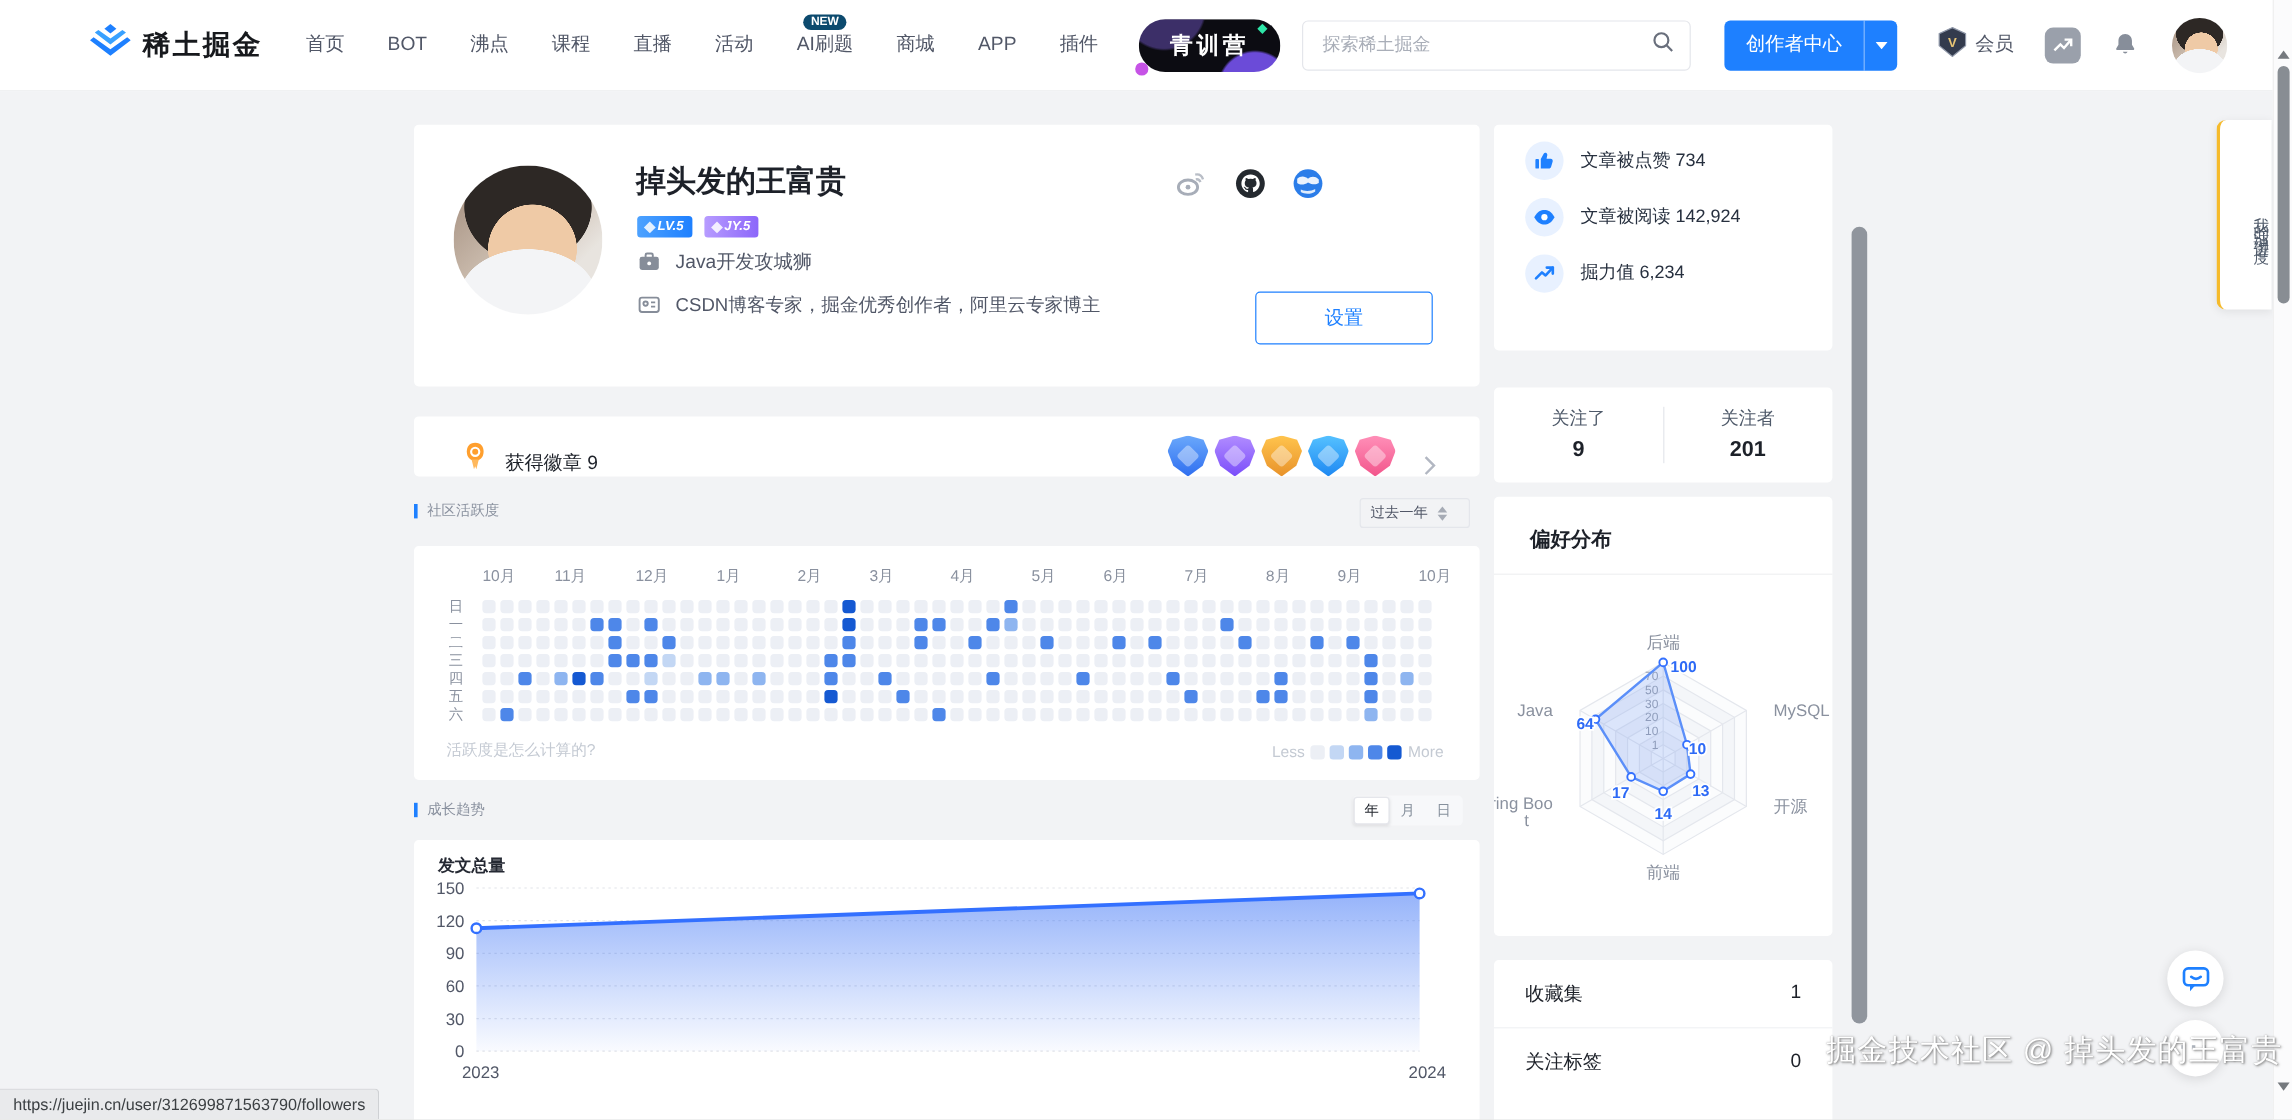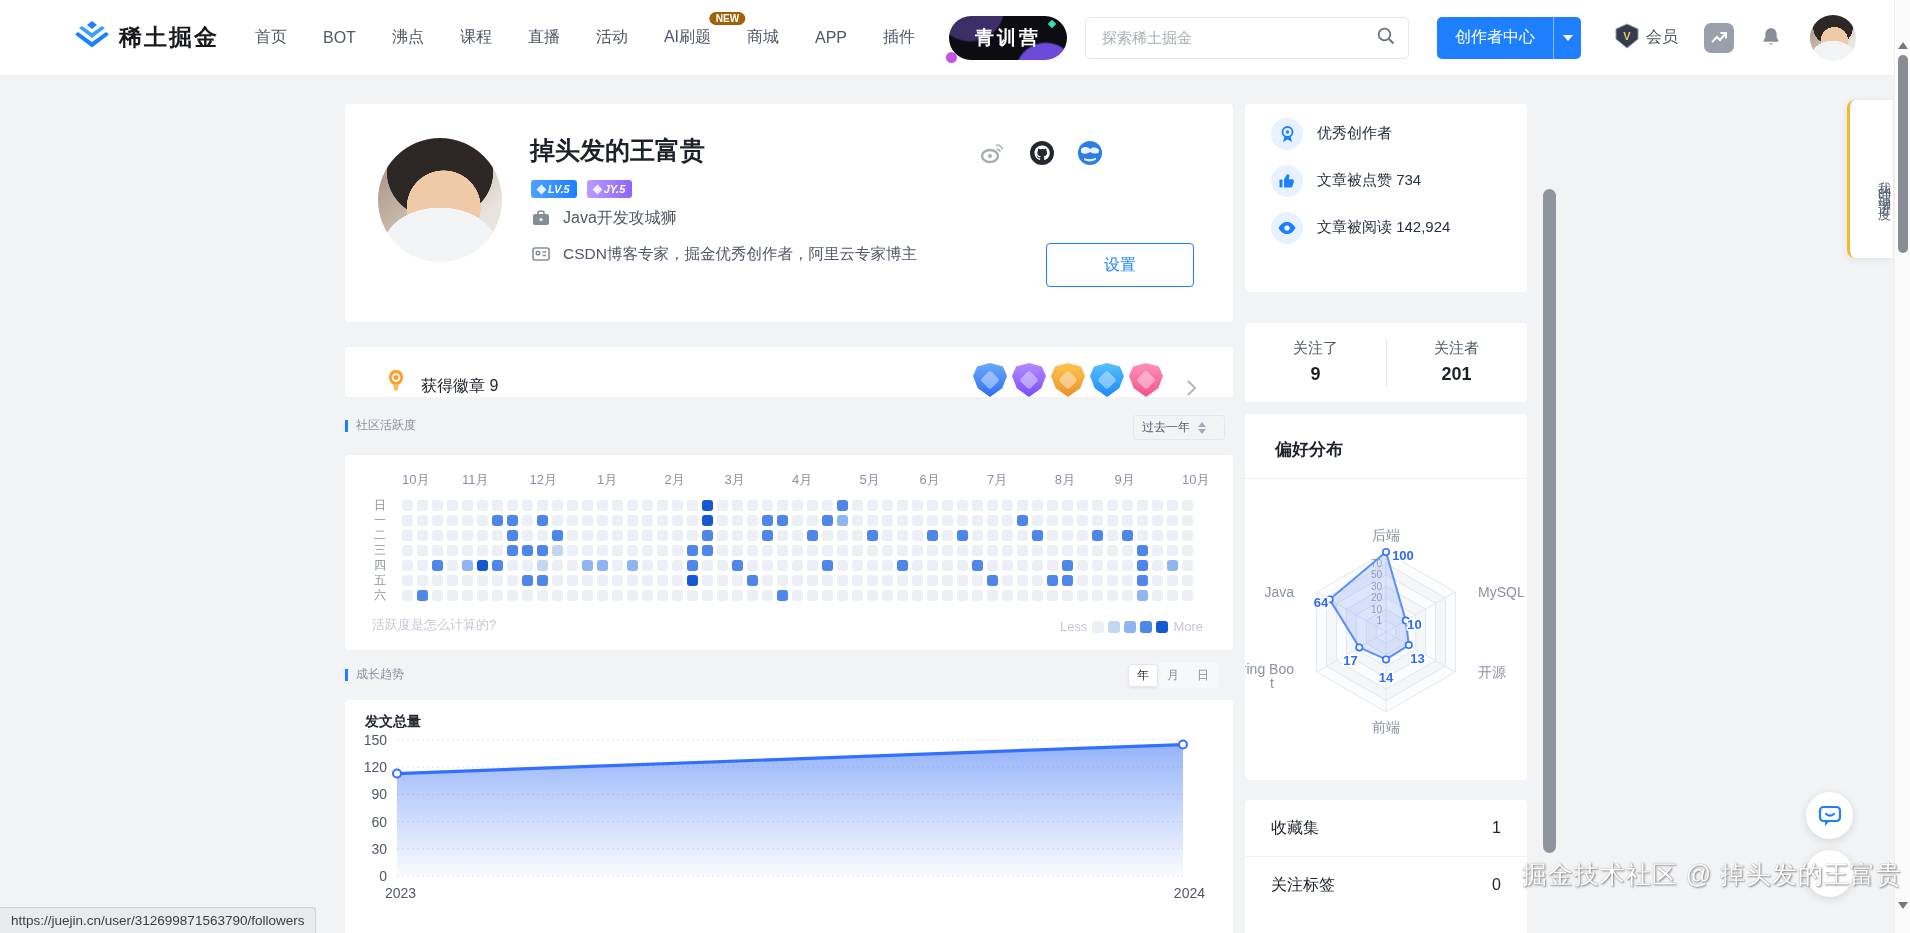--- a/index.html
+++ b/index.html
@@ -7,21 +7,21 @@
   .screen { position:relative; width:1910px; height:933px; overflow:hidden; background:#f2f3f5; }
 
   
   .nav { position:absolute; top:0; left:0; width:1894px; height:76px; background:#fff;
          border-bottom:1px solid #f0f1f2; display:flex; align-items:center; padding:0 0 0 75px; z-index:20; }
   .logo { display:flex; align-items:center; gap:10px; }
   .logo-text { font-size:23px; font-weight:700; color:#17191d; letter-spacing:2px; }
   .nav-menu { display:flex; align-items:center; margin-left:36px; gap:36px; }
   .nav-item { position:relative; font-size:16px; color:#515767; cursor:pointer; white-space:nowrap; }
   .nav-item .new-badge { position:absolute; top:-15px; left:50%; transform:translateX(-50%);
-         background:#a16207; color:#fff; font-size:10px; font-weight:700; padding:1px 6px; border-radius:8px;margin-left:40px; }
+         background:#0c4a6e; color:#fff; font-size:10px; font-weight:700; padding:1px 6px; border-radius:8px; }
   .camp { position:relative; margin-left:34px; width:118px; height:44px; border-radius:22px;
          background: radial-gradient(circle at 82% 130%, #6b4bd8 0 26%, transparent 28%),
                      radial-gradient(circle at 18% -20%, #3c2f68 0 30%, transparent 32%), #0c0c12;
          color:#fff; font-size:19px; font-weight:700; letter-spacing:3px;
          display:flex; align-items:center; justify-content:center; }
   .camp::before { content:""; position:absolute; left:-3px; bottom:-3px; width:11px; height:11px; border-radius:50%; background:#c653e6; }
   .camp::after  { content:""; position:absolute; right:12px; top:5px; width:6px; height:6px; background:#2ee6a8; transform:rotate(45deg); }
   .search-box { margin-left:18px; width:324px; height:42px; border:1px solid #e4e6eb; border-radius:5px;
          background:#fff; display:flex; align-items:center; padding:0 12px 0 16px; }
   .search-box input { flex:1; border:none; outline:none; font-size:15px; color:#252933; background:transparent; }
@@ -732,45 +732,44 @@
         <circle cx="52" cy="73.54666666666667" r="4" fill="#fff" stroke="#3370ff" stroke-width="2"></circle>
         <circle cx="838" cy="44.53333333333333" r="4" fill="#fff" stroke="#3370ff" stroke-width="2"></circle>
         <text x="40" y="198" font-size="14" fill="#515767">2023</text>
         <text x="860" y="198" font-size="14" fill="#515767" text-anchor="end">2024</text>
       </svg>
   </section>
 
   <section class="card" style="left:1245px; top:104px; width:282px; height:188px; padding-top:6px;" id="stats-card">
       <div class="stat-row">
         <span class="stat-icon">
-          <svg width="17" height="18" viewBox="0 0 17 18">
-            <circle cx="8.5" cy="7" r="5" fill="none" stroke="#1e80ff" stroke-width="1.8"></circle>
-            <circle cx="8.5" cy="7" r="1.7" fill="#1e80ff"></circle>
-            <polygon points="5.5,11.5 4,17 8.5,14.5 13,17 11.5,11.5" fill="#1e80ff"></polygon>
-          </svg>
-        </span>
-        <span class="stat-text">优秀创作者</span>
-      </div>
-      <div class="stat-row">
-        <span class="stat-icon">
           <svg width="18" height="18" viewBox="0 0 18 18" fill="#1e80ff">
             <rect x="1.5" y="7.5" width="3" height="8" rx="0.8"></rect>
             <path d="M6 15.5h6.6c1 0 1.8-.6 2-1.5l1.3-4.5c.3-1.1-.5-2.2-1.7-2.2h-3.4l.6-3c.2-.9-.4-1.8-1.3-2-.7-.1-1.4.2-1.7.9L6 7.5z"></path>
           </svg>
         </span>
         <span class="stat-text">文章被点赞 <span>734</span></span>
       </div>
       <div class="stat-row">
         <span class="stat-icon">
           <svg width="20" height="16" viewBox="0 0 20 16">
             <path d="M1.5 8 C4.5 3 7 2 10 2 s5.5 1 8.5 6 C15.5 13 13 14 10 14 S4.5 13 1.5 8z" fill="#1e80ff"></path>
             <circle cx="10" cy="8" r="2.6" fill="#fff"></circle>
           </svg>
         </span>
         <span class="stat-text">文章被阅读 <span>142,924</span></span>
+      </div>
+      <div class="stat-row">
+        <span class="stat-icon">
+          <svg width="18" height="16" viewBox="0 0 18 16" fill="none" stroke="#1e80ff" stroke-width="2.2" stroke-linecap="round" stroke-linejoin="round">
+            <polyline points="2,12 7,7 10,9.5 16,3"></polyline>
+            <polyline points="11,3 16,3 16,8"></polyline>
+          </svg>
+        </span>
+        <span class="stat-text">掘力值 <span>6,234</span></span>
       </div>
     </section>
 
   <section class="card follow-card" style="left:1245px; top:323px; width:282px; height:79px;">
     <div class="follow-col">
       <div class="follow-label">关注了</div>
       <div class="follow-num">9</div>
     </div>
     <div class="follow-div"></div>
     <div class="follow-col">

